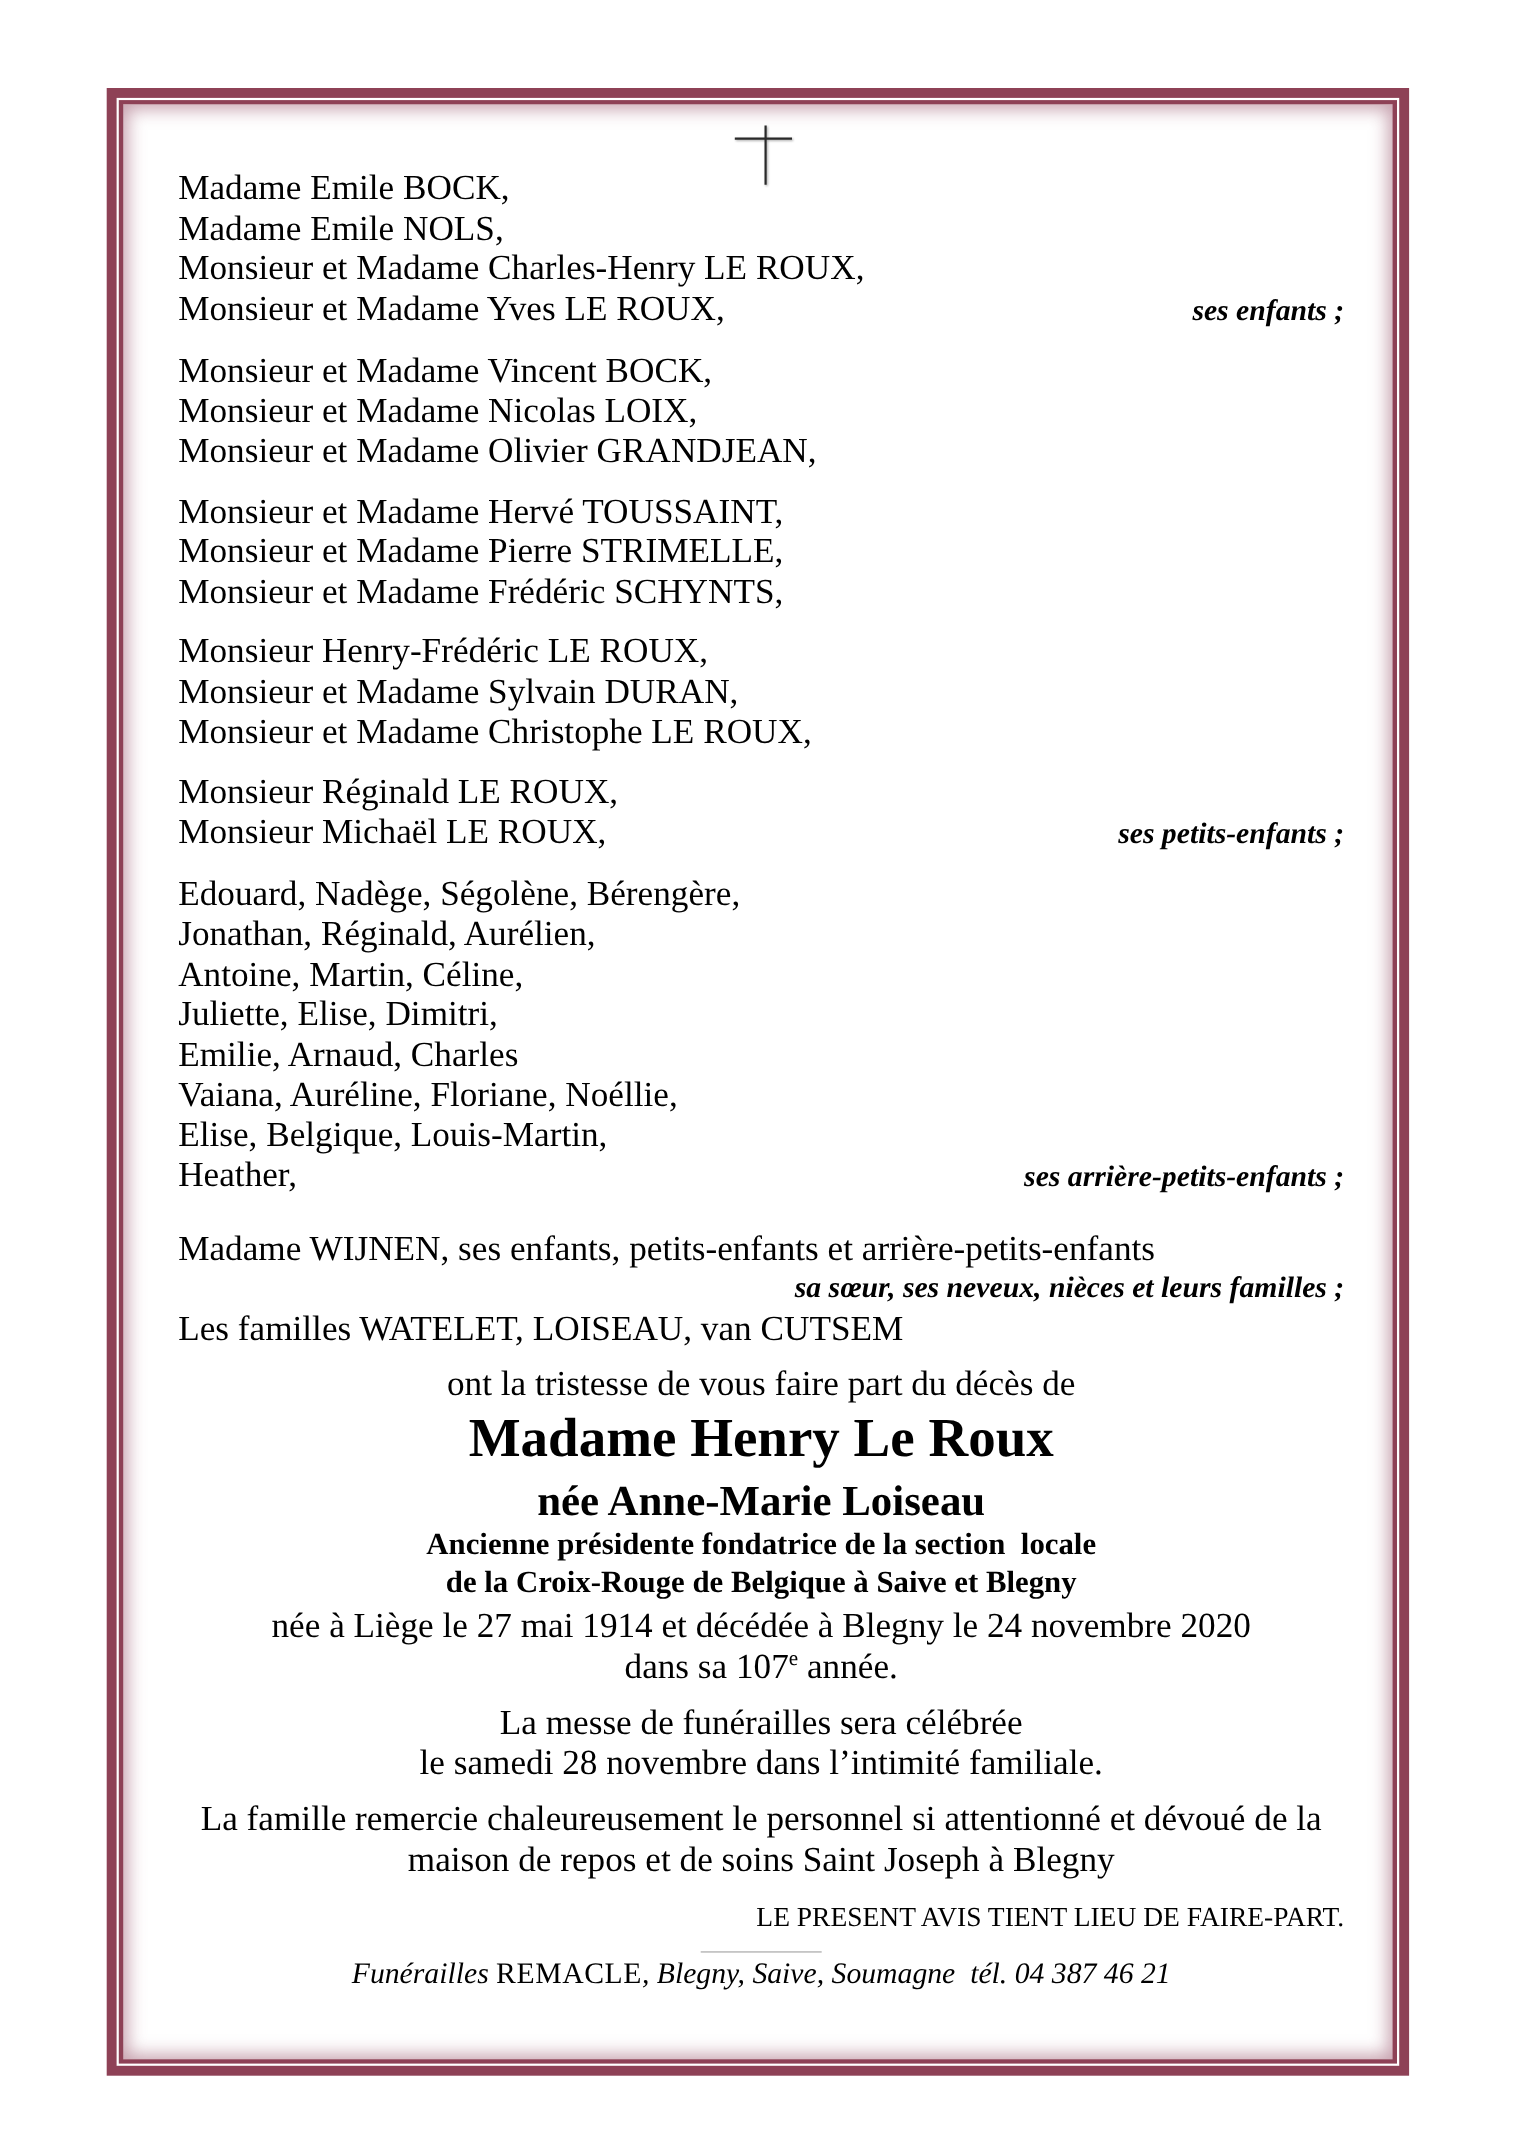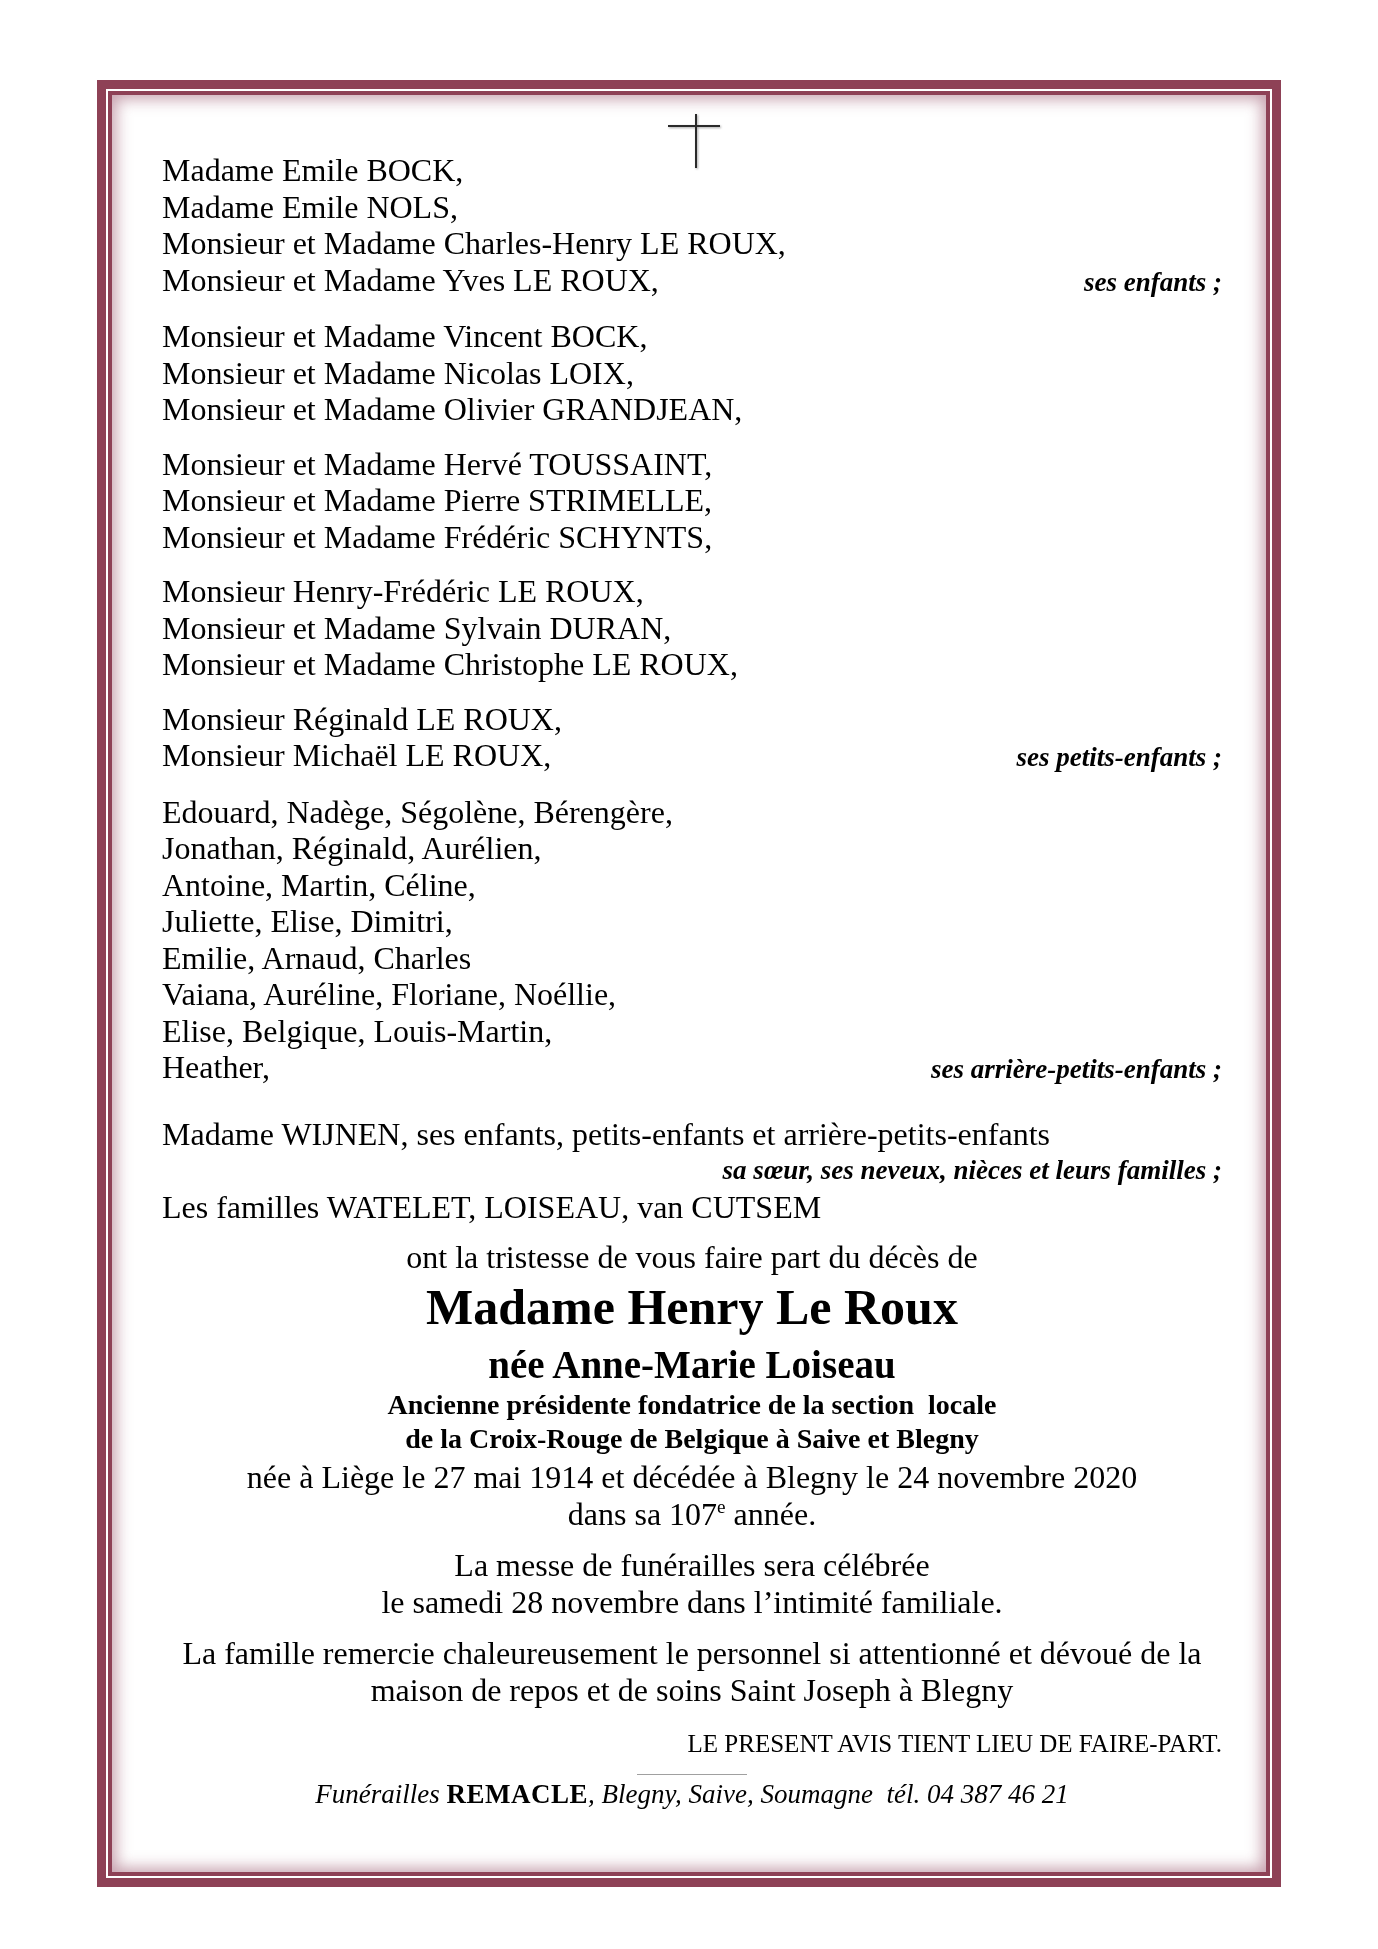--- a/index.html
+++ b/index.html
@@ -70,21 +70,21 @@
     width:110px; height:0;
     border-top:1px solid #a0a0a0;
     margin:12px auto 3px auto;
   }
   .doc-footer {
     text-align:center;
     font-size:27px; line-height:32px;
     white-space:pre-wrap;
   }
   .doc-footer .it { font-style:italic; }
-  .doc-footer .brand { font-weight:bold; font-style:normal; letter-spacing:0.5px; }
+  .doc-footer .brand { font-weight:normal; font-style:normal; letter-spacing:0.5px; }
 </style>
 </head>
 <body>
 
 <div class="frame">
   <div class="frame-inner">
     <div class="content">
 
       <span class="cross">
         <svg width="54" height="58" viewBox="0 0 54 58" aria-hidden="true">

